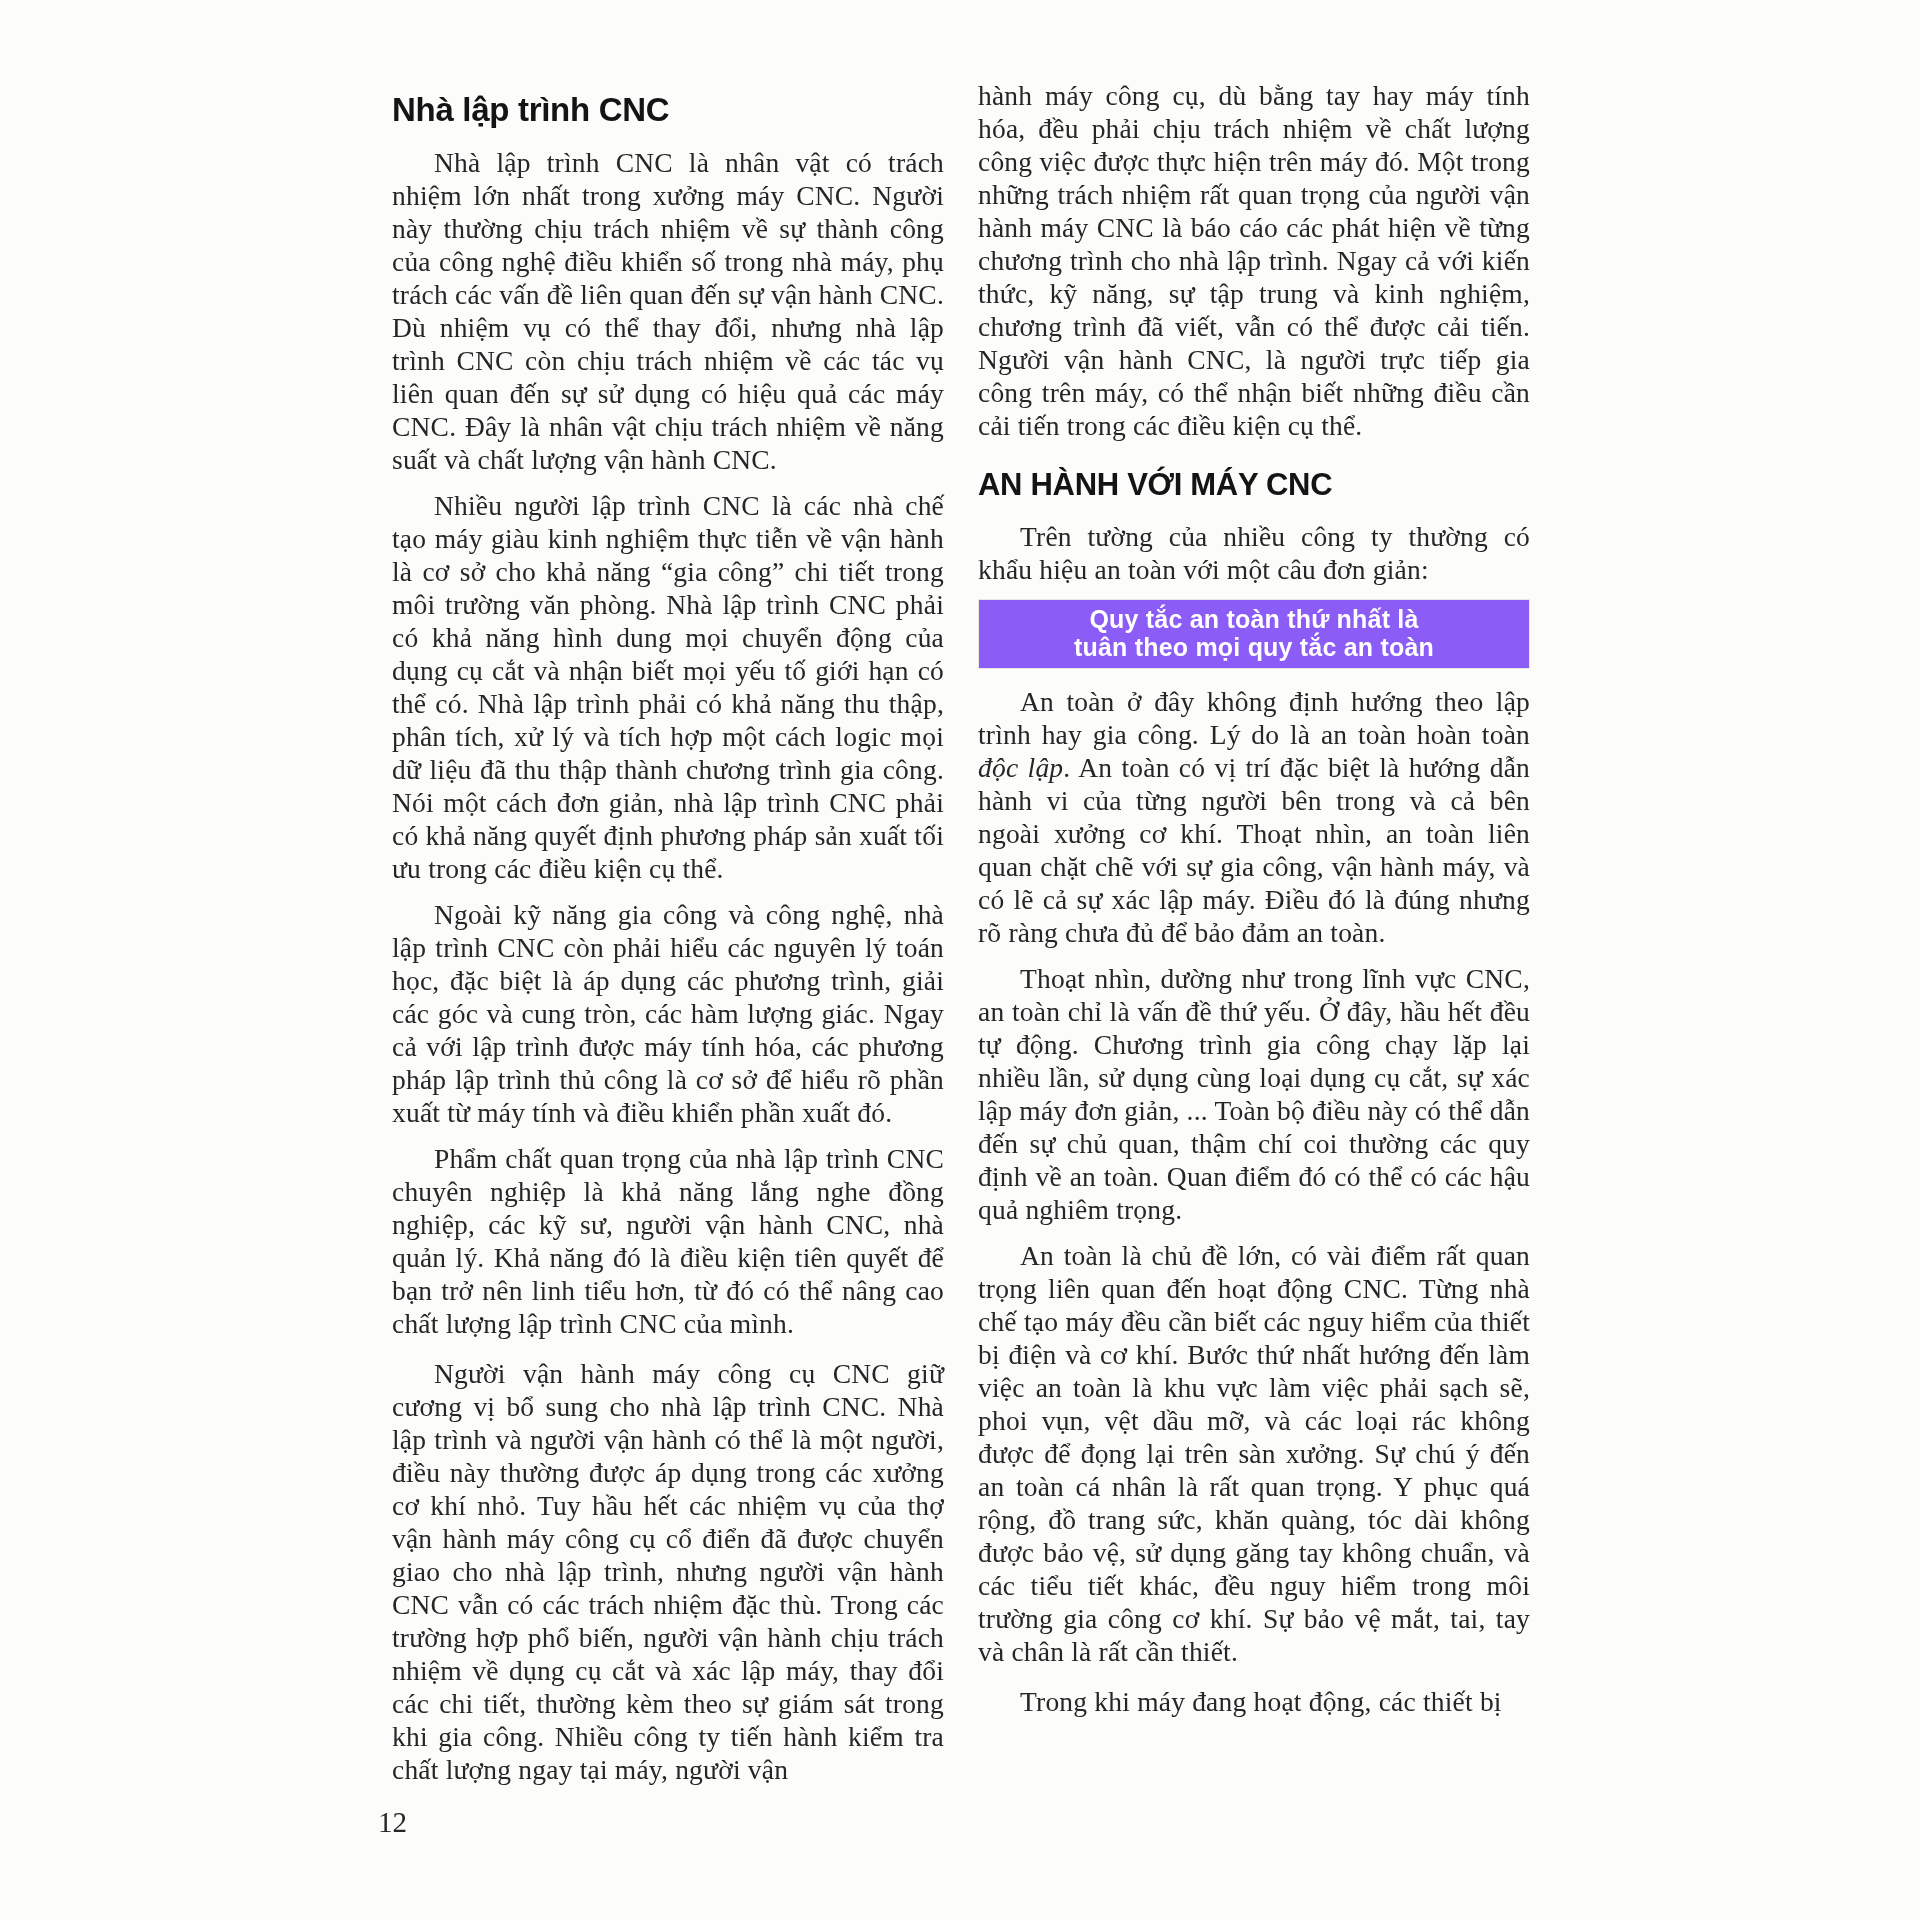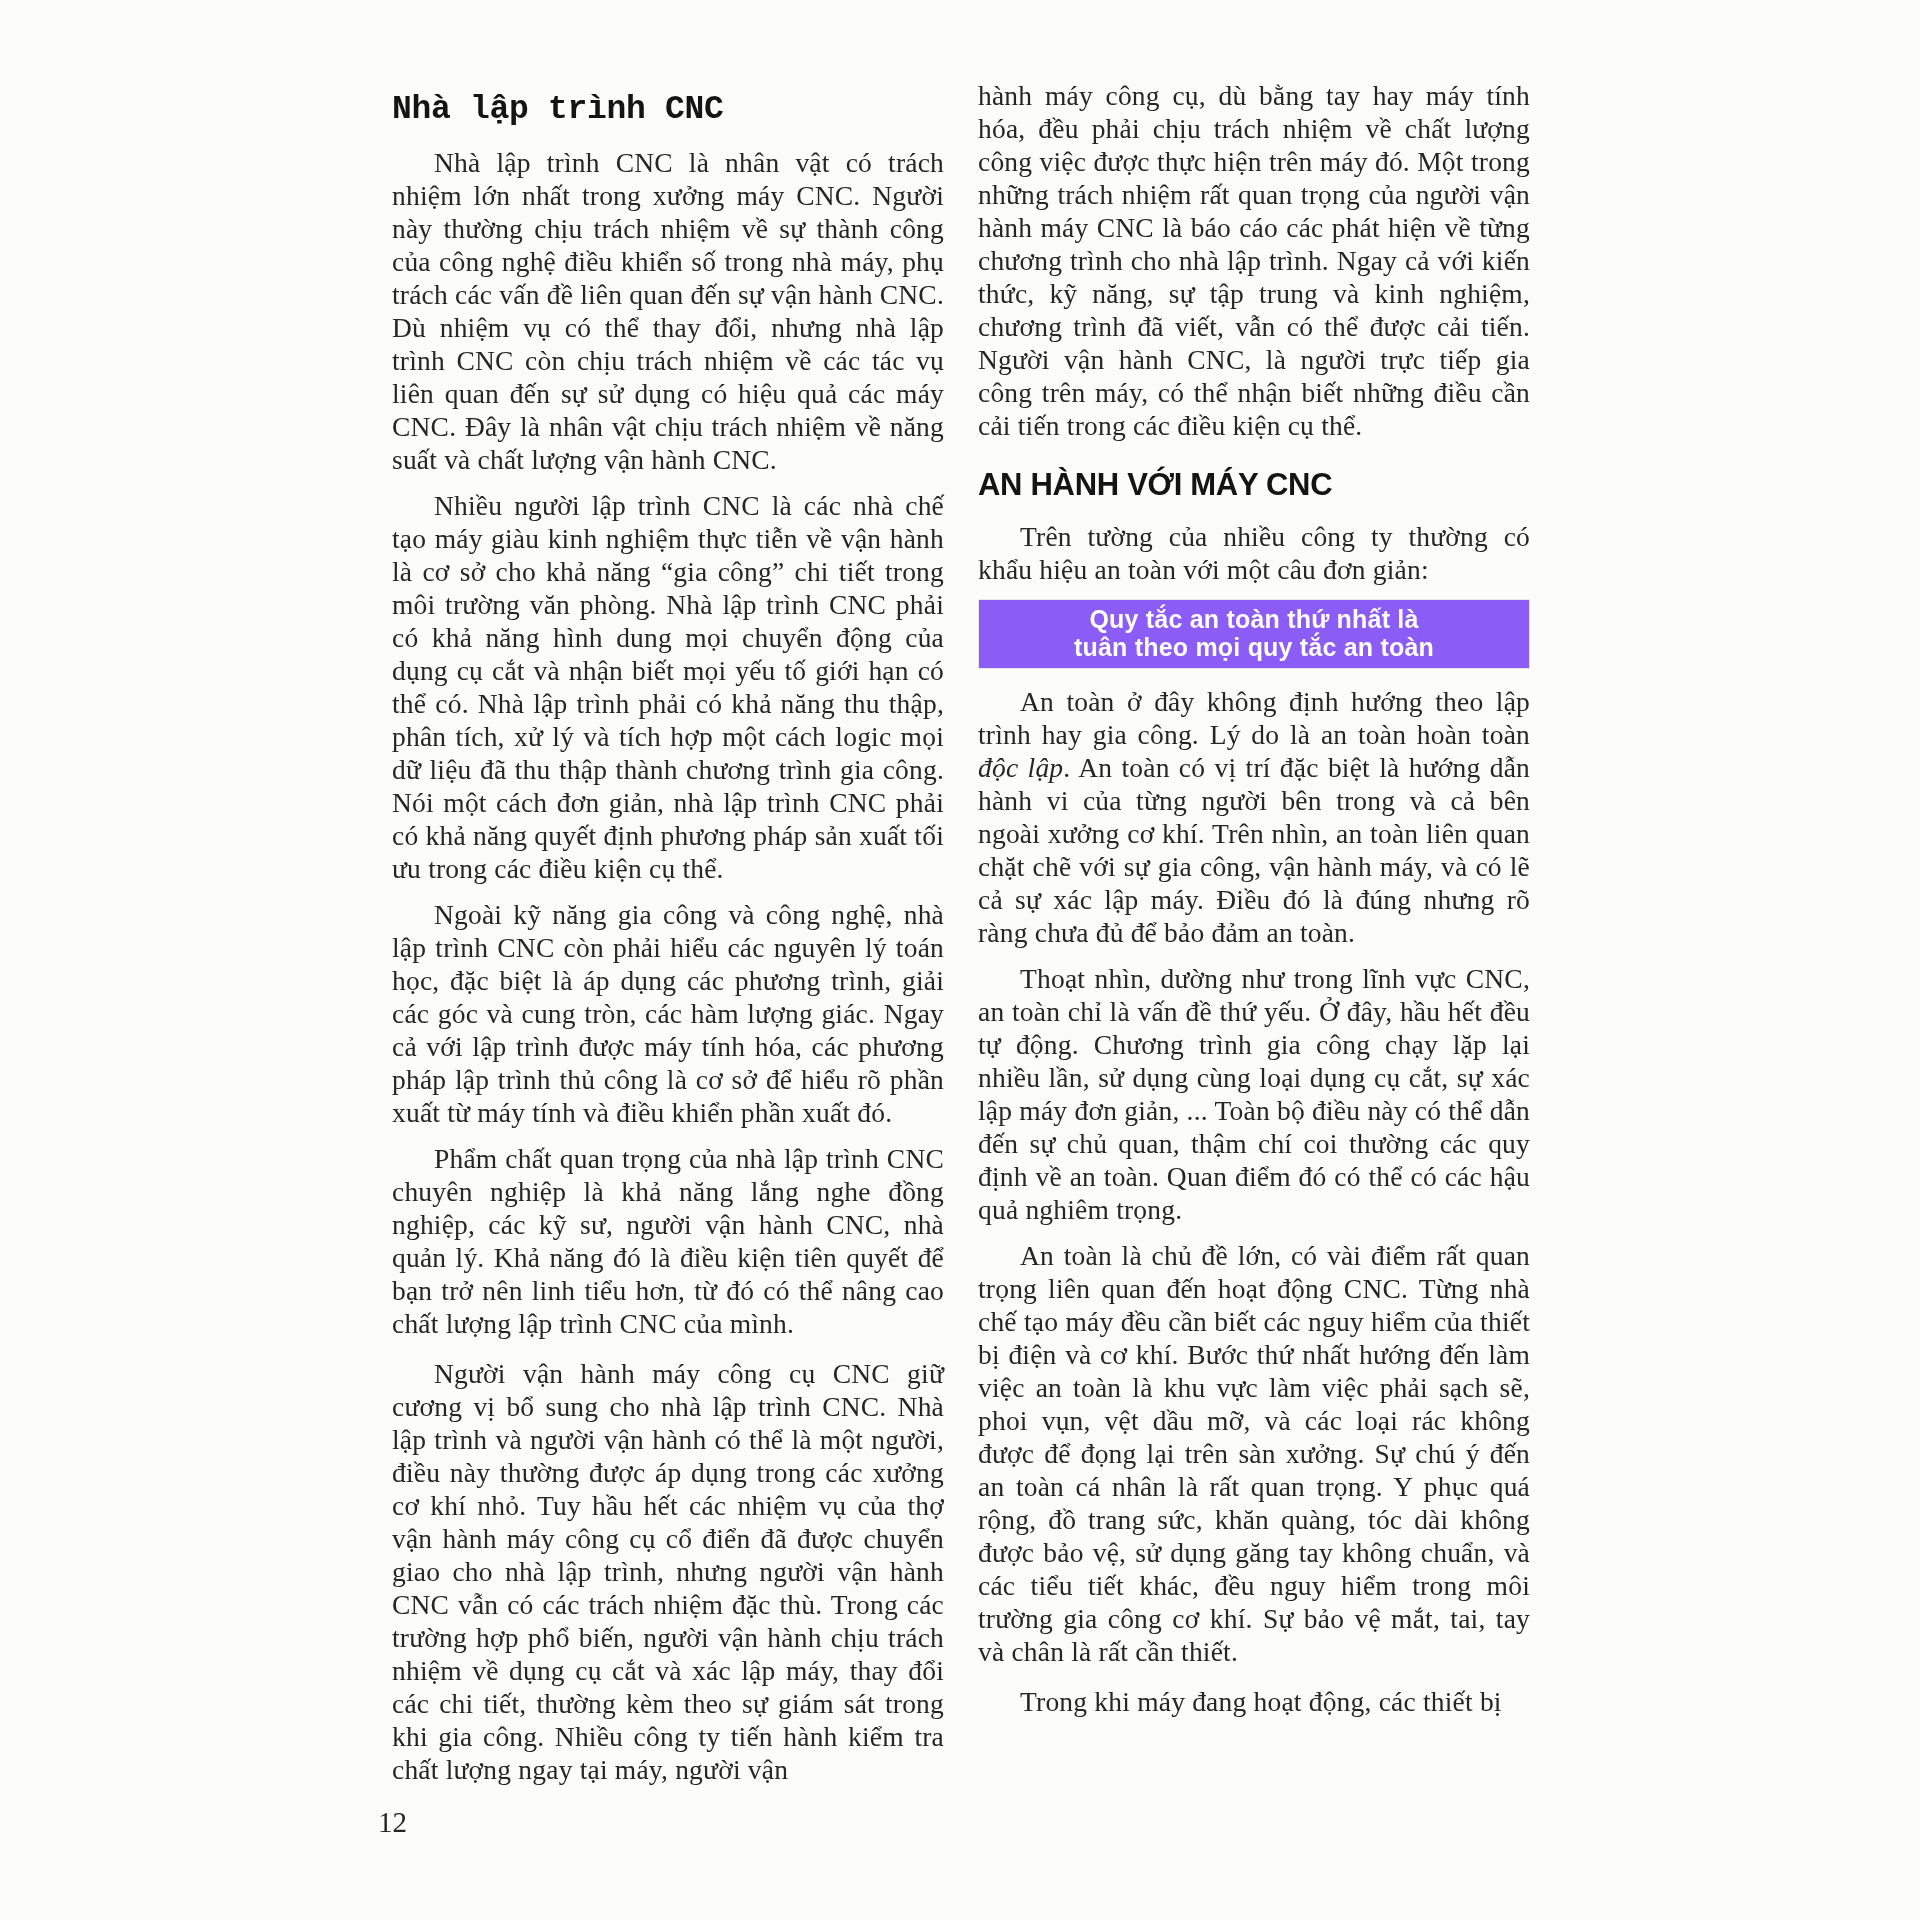--- a/index.html
+++ b/index.html
@@ -33,21 +33,21 @@
   .col p.no-indent { text-indent: 0; }
   .col p:last-child { margin-bottom: 0; margin-top: 17px; }
 
   .head {
     font-family: "Liberation Sans", "DejaVu Sans", sans-serif;
     font-weight: bold;
     color: #141414;
     letter-spacing: -0.3px;
     margin: 0 0 18px 0;
   }
-  .head-mixed { font-size: 33px; line-height: 36px; font-family: Liberation Mono, monospace; }
+  .head-mixed { font-size: 33px; line-height: 36px; }
   .head-upper { font-size: 31px; line-height: 34px; margin-top: 26px; }
 
   .banner {
     background: #8b5cf6;
     color: #ffffff;
     font-family: "Liberation Sans", "DejaVu Sans", sans-serif;
     font-weight: bold;
     font-size: 25px;
     line-height: 28px;
     text-align: center;
@@ -89,21 +89,21 @@
 
     <h2 class="head head-upper">AN HÀNH VỚI MÁY CNC</h2>
 
     <p>Trên tường của nhiều công ty thường có khẩu hiệu an toàn với một câu đơn giản:</p>
 
     <div class="banner">
       <div>Quy tắc an toàn thứ nhất là</div>
       <div>tuân theo mọi quy tắc an toàn</div>
     </div>
 
-    <p><span>An toàn ở đây không định hướng theo lập trình hay gia công. Lý do là an toàn hoàn toàn </span><em>độc lập</em><span>. An toàn có vị trí đặc biệt là hướng dẫn hành vi của từng người bên trong và cả bên ngoài xưởng cơ khí. Trên nhìn, an toàn liên quan chặt chẽ với sự gia công, vận hành máy, và có lẽ cả sự xác lập máy. Điều đó là đúng nhưng rõ ràng chưa đủ để bảo đảm an toàn.</span></p>
+    <p><span>An toàn ở đây không định hướng theo lập trình hay gia công. Lý do là an toàn hoàn toàn </span><em>độc lập</em><span>. An toàn có vị trí đặc biệt là hướng dẫn hành vi của từng người bên trong và cả bên ngoài xưởng cơ khí. Thoạt nhìn, an toàn liên quan chặt chẽ với sự gia công, vận hành máy, và có lẽ cả sự xác lập máy. Điều đó là đúng nhưng rõ ràng chưa đủ để bảo đảm an toàn.</span></p>
 
     <p>Thoạt nhìn, dường như trong lĩnh vực CNC, an toàn chỉ là vấn đề thứ yếu. Ở đây, hầu hết đều tự động. Chương trình gia công chạy lặp lại nhiều lần, sử dụng cùng loại dụng cụ cắt, sự xác lập máy đơn giản, ... Toàn bộ điều này có thể dẫn đến sự chủ quan, thậm chí coi thường các quy định về an toàn. Quan điểm đó có thể có các hậu quả nghiêm trọng.</p>
     <p>An toàn là chủ đề lớn, có vài điểm rất quan trọng liên quan đến hoạt động CNC. Từng nhà chế tạo máy đều cần biết các nguy hiểm của thiết bị điện và cơ khí. Bước thứ nhất hướng đến làm việc an toàn là khu vực làm việc phải sạch sẽ, phoi vụn, vệt dầu mỡ, và các loại rác không được để đọng lại trên sàn xưởng. Sự chú ý đến an toàn cá nhân là rất quan trọng. Y phục quá rộng, đồ trang sức, khăn quàng, tóc dài không được bảo vệ, sử dụng găng tay không chuẩn, và các tiểu tiết khác, đều nguy hiểm trong môi trường gia công cơ khí. Sự bảo vệ mắt, tai, tay và chân là rất cần thiết.</p>
     <p>Trong khi máy đang hoạt động, các thiết bị</p>
   </div>
 
   <div class="page-number">12</div>
 </div>
 
 </body></html>

